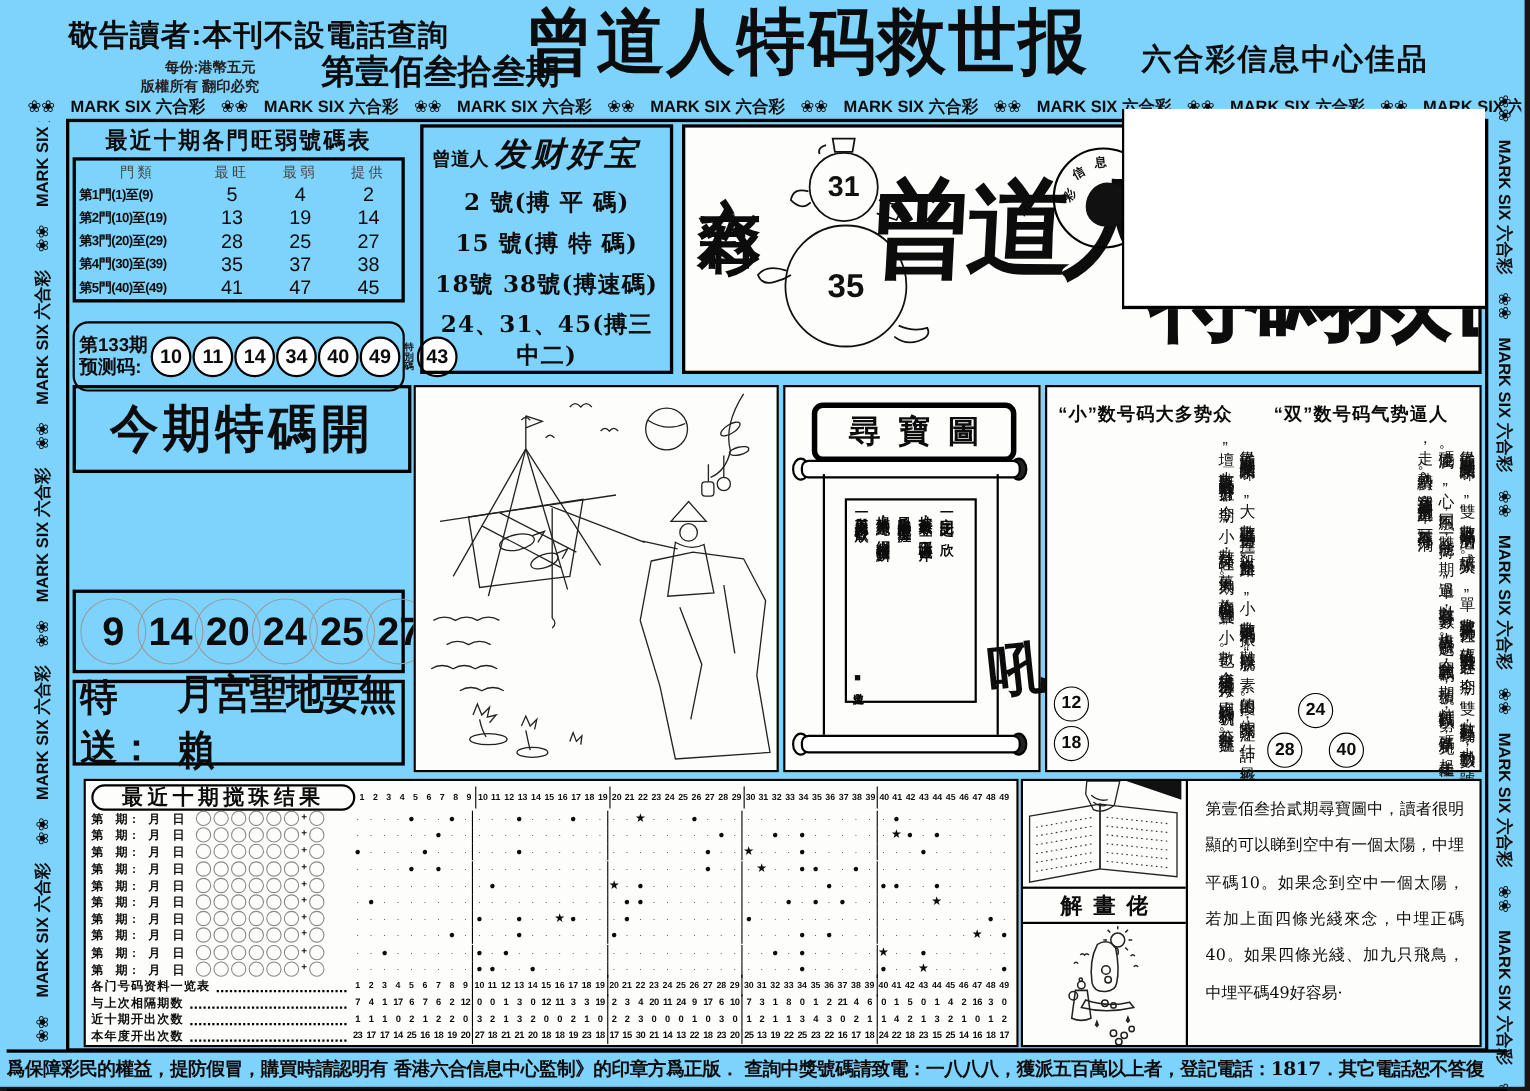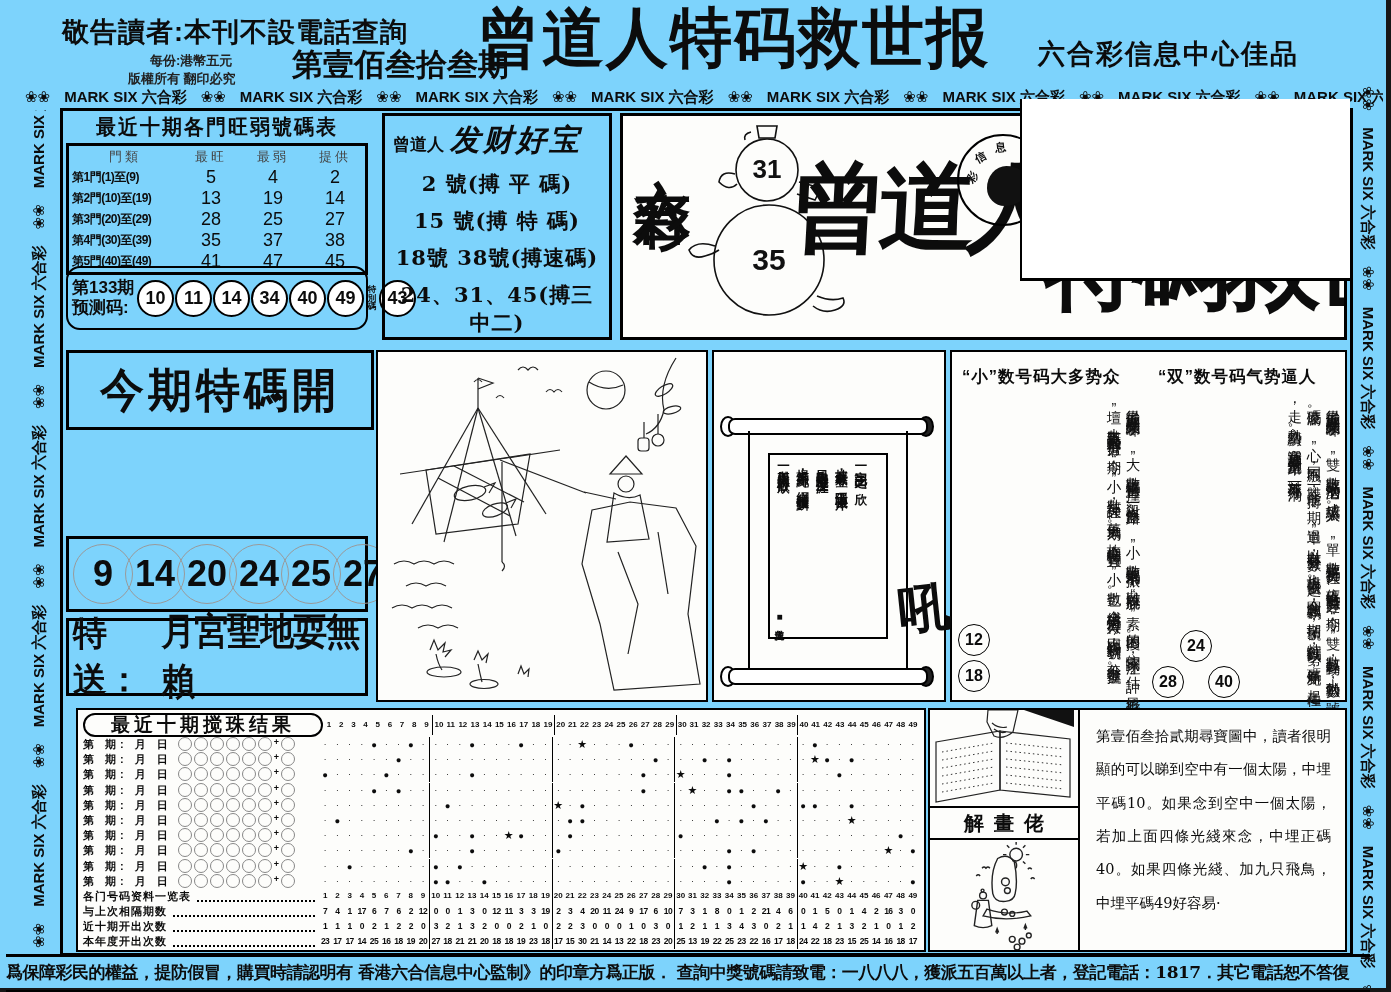--- a/index.html
+++ b/index.html
@@ -33,21 +33,21 @@
 
   
   #hotcold{left:66px;top:114px;width:302px;height:156px;border:none;}
   .hc-title{font-size:20px;font-weight:900;text-align:center;letter-spacing:2px;transform:scaleY(1.05);}
   .hc-table{border:3px solid #000;margin-top:2px;display:grid;grid-template-columns:112px 60px 64px 1fr;}
   .hc-cell{font-size:18px;text-align:center;line-height:21px;height:21px;}
   .hc-head{font-size:13px;color:#444;font-weight:400;letter-spacing:3px;}
   .hc-gate{font-size:12px;font-weight:900;text-align:left;padding-left:3px;letter-spacing:-0.5px;}
 
   
-  #prediction{left:66px;top:266px;width:302px;height:64px;border:2.5px solid #000;border-radius:14px;
+  #prediction{left:66px;top:292px;width:302px;height:64px;border:2.5px solid #000;border-radius:14px;
               display:flex;align-items:center;padding:0 4px;box-sizing:border-box;}
   .pred-left{width:64px;line-height:1.15;font-weight:900;font-size:17px;flex:0 0 auto;}
   .pcircle{width:33px;height:33px;border:2px solid #000;border-radius:50%;font-size:18px;font-weight:700;
            display:flex;align-items:center;justify-content:center;flex:0 0 auto;margin-left:1px;background:#fff;}
   .speclbl{width:12px;font-size:8.5px;line-height:1.05;font-weight:700;margin-left:2px;flex:0 0 auto;text-align:center;}
 
   
   #fortune{left:382px;top:113px;width:230px;height:227px;border:3.5px solid #000;padding:4px 8px;box-sizing:border-box;
            font-family:"DejaVu Serif","Liberation Serif",serif;}
   .f-head{display:flex;align-items:baseline;gap:6px;}
@@ -380,20 +380,21 @@
         <path d="M52 298 l4 -10 l4 10 l7 -7 l-2 9 l8 -2 l-6 7"></path>
         <path d="M96 308 l4 -9 l4 9 l6 -6 l-2 9"></path>
         <path d="M58 302 q2 10 6 16"></path>
           <path d="M100 312 q2 10 4 18"></path>
         <path d="M140 322 l3 -8 l3 8 l5 -5 l-1 8"></path>
       </g>
     </svg>
   </div>
 
   <div class="abs panel" id="treasure" style="border-width:2.5px;">
+    <div class="abs t-title">尋寶圖</div>
     <div class="abs rollcap l rc-top"></div>
     <div class="abs rollcap r rc-top"></div>
     <div class="abs roller top"></div>
     <div class="abs sheet">
       <div class="abs riddlebox">
         <div class="riddle">一字記之曰：欣
 披蓑戴笠，隱于磯岸
 風吹日曬度生涯，
 揭竿系繩，網起獲鱗
 一舉兩得心歡欣。</div>

